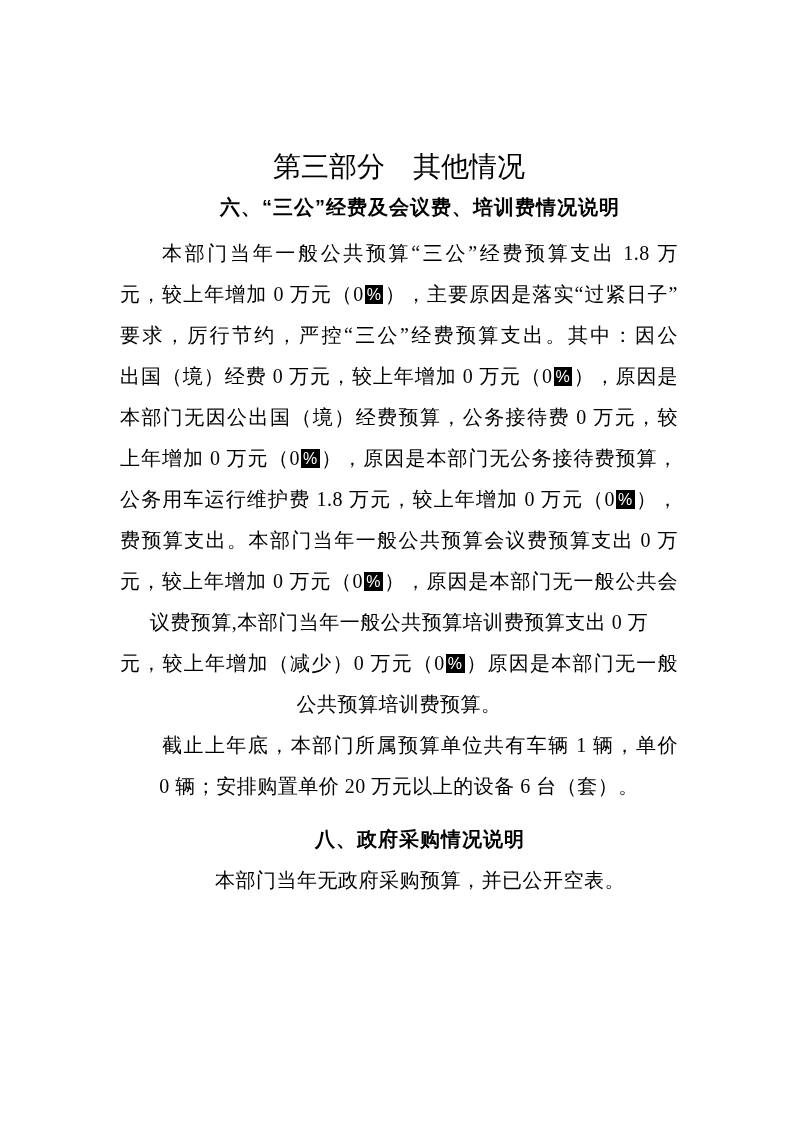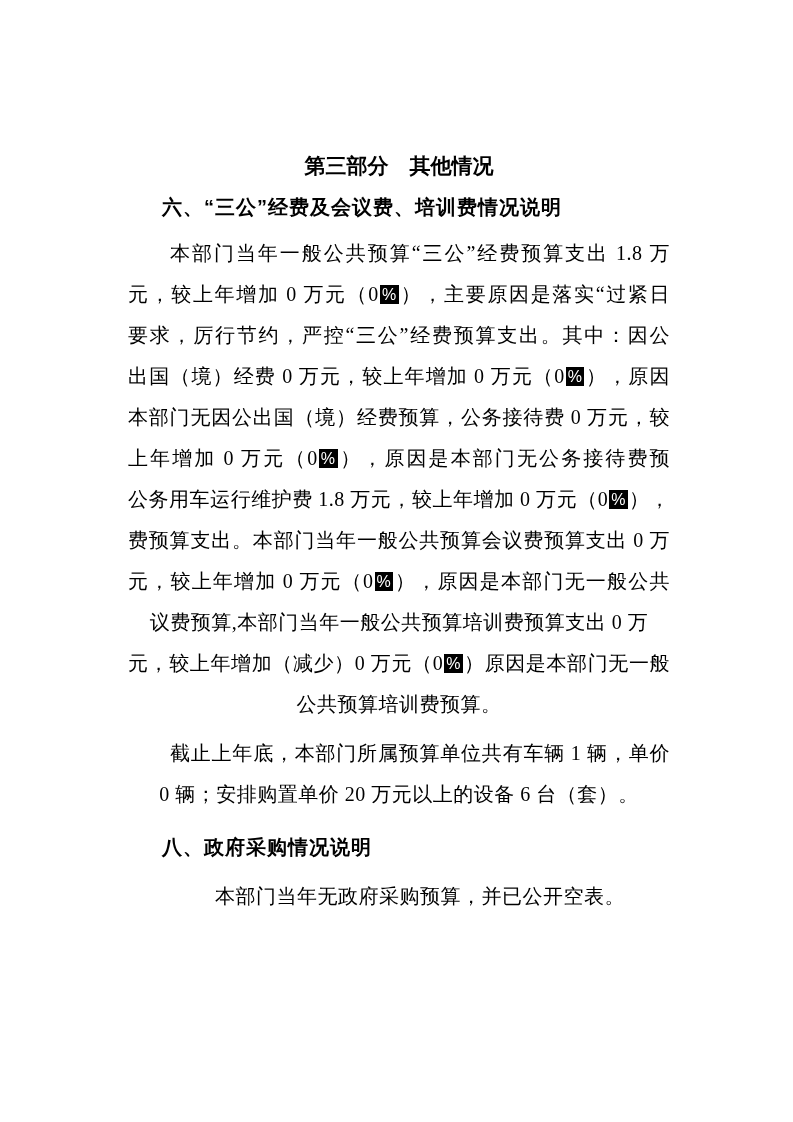--- a/index.html
+++ b/index.html
@@ -18,42 +18,43 @@
     background: #ffffff;
   }
   .content {
     box-sizing: content-box;
     padding-top: 146px;
     padding-left: 120px;
     width: 558px;
   }
   .doc-title {
     font-family: "Liberation Serif", serif;
-    font-weight: bold;
-    font-size: 21px;
+    font-weight: normal;
+    font-size: 28px;
     line-height: 41px;
     height: 41px;
     text-align: center;
     margin: 0;
   }
   .sec-heading {
     font-family: "Liberation Sans", sans-serif;
     font-weight: bold;
     font-size: 20px;
     line-height: 41px;
     height: 41px;
     margin: 0;
     text-indent: 42px;
     white-space: nowrap;
     letter-spacing: 1px;
+    text-align: center;
   }
   .sec-b .sec-heading { margin-top: 6px; }
   .sec-c .sec-heading { margin-top: 12px; }
   .sec-a .para { margin-top: 5px; }
-  .para { margin: 8px; }
+  .para { margin: 0; }
   .tline {
     font-family: "Liberation Serif", serif;
     font-size: 20px;
     line-height: 41px;
     height: 41px;
     overflow: hidden;
     text-align: center;
     letter-spacing: 0.5px;
   }
   .tline.jl {

